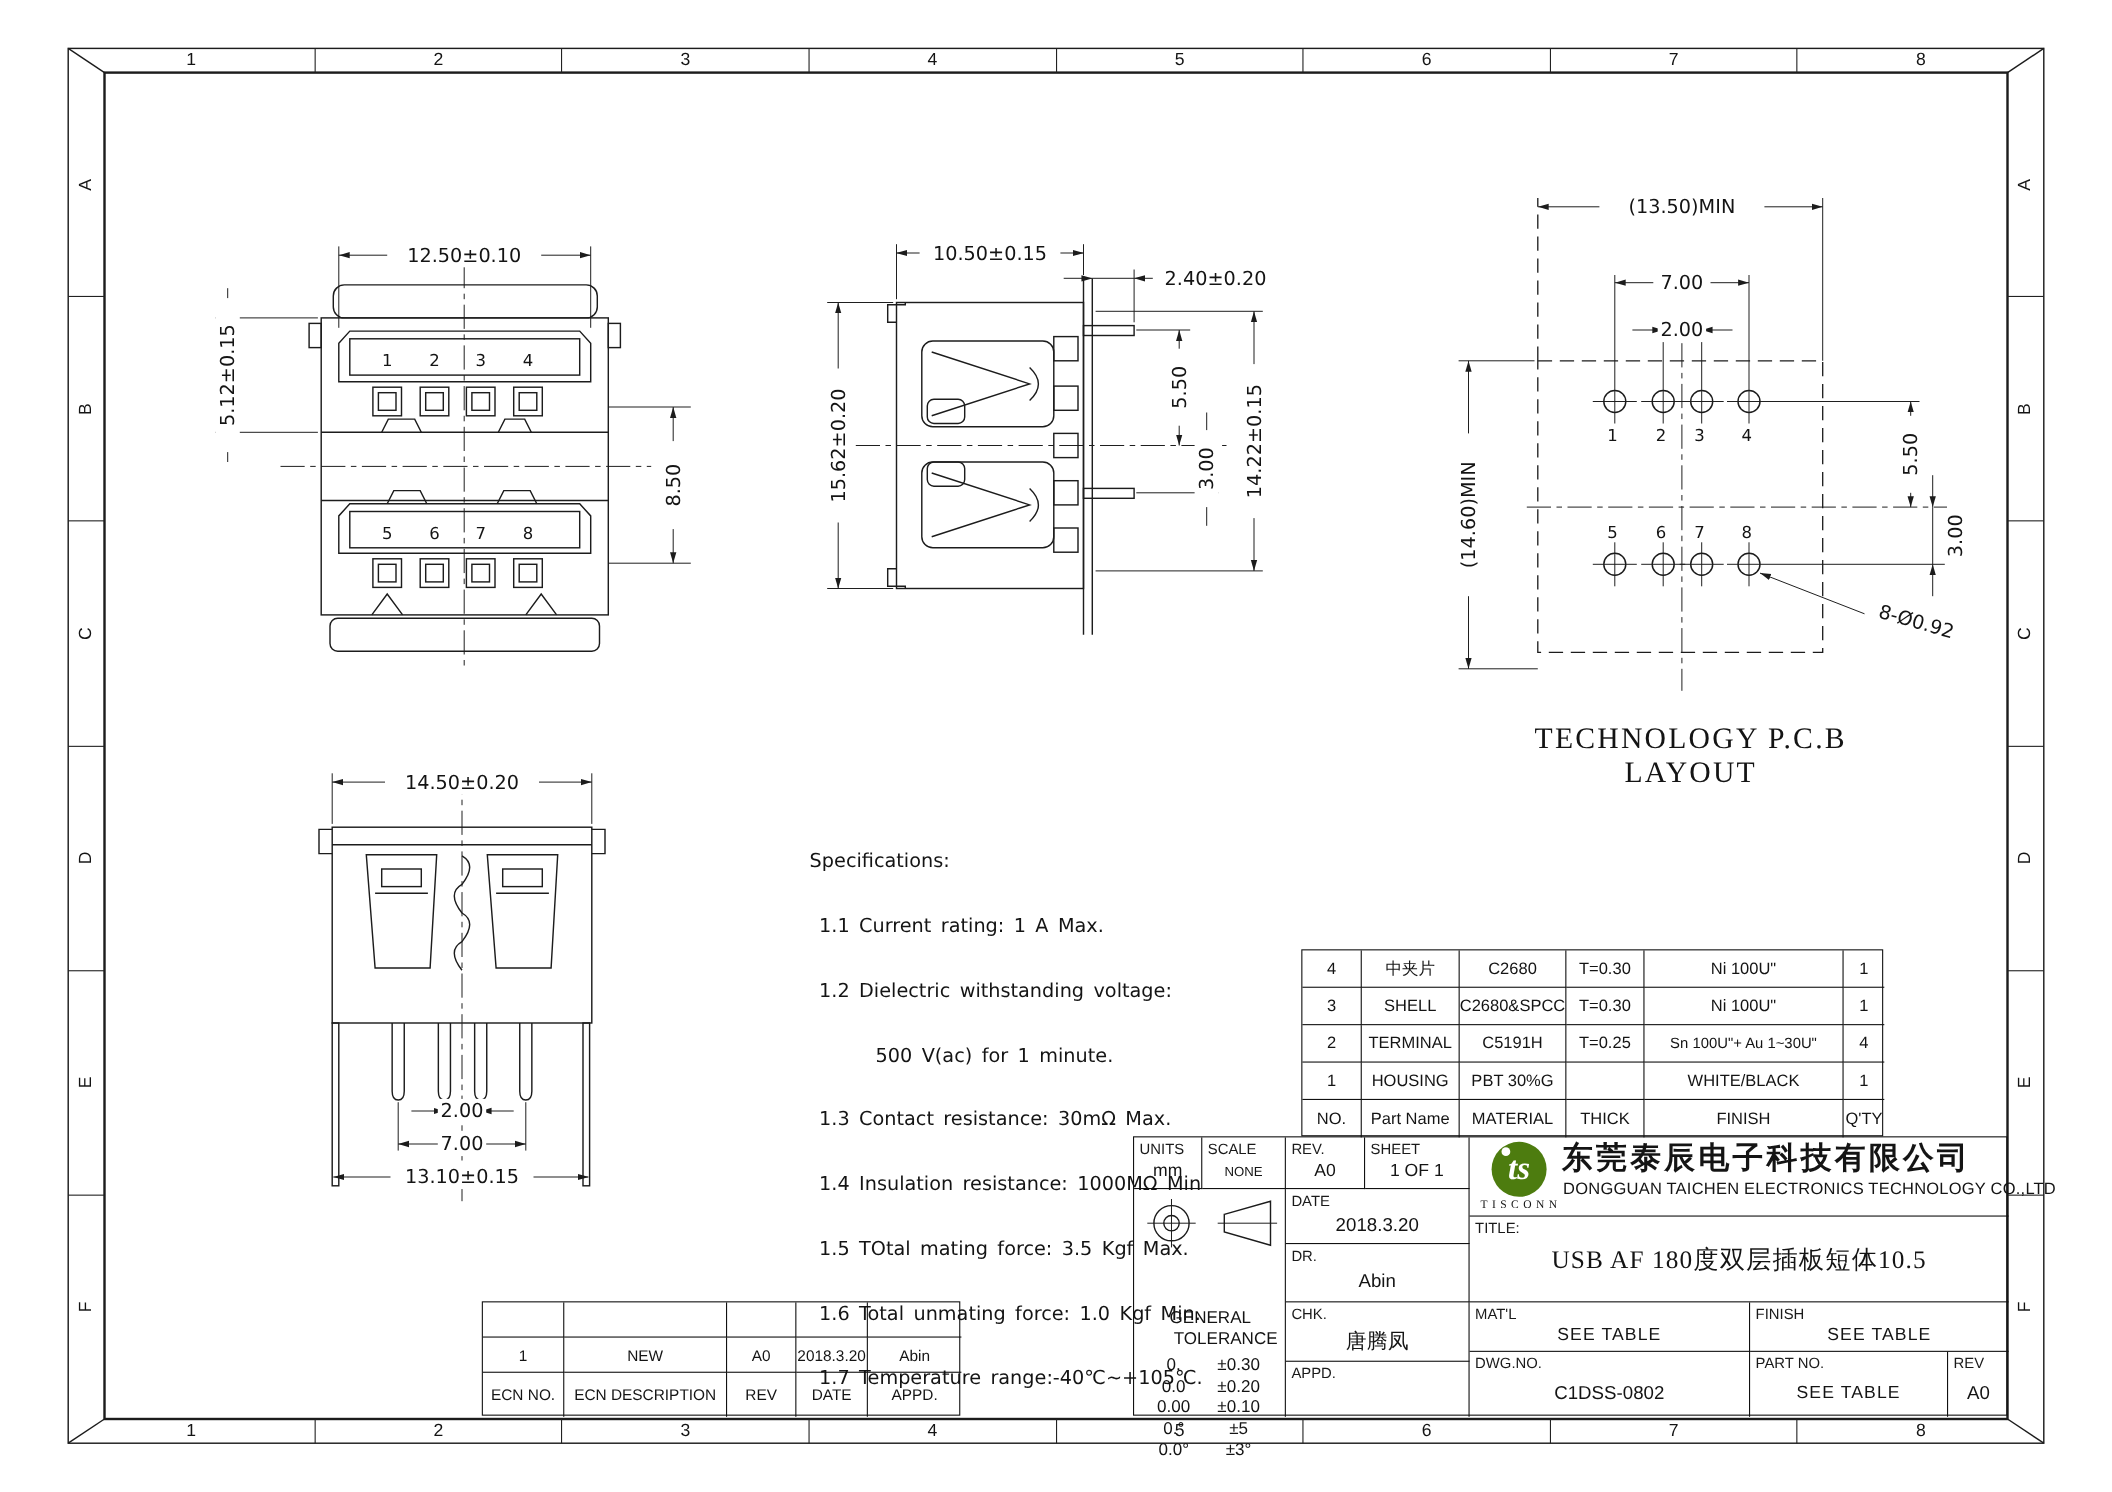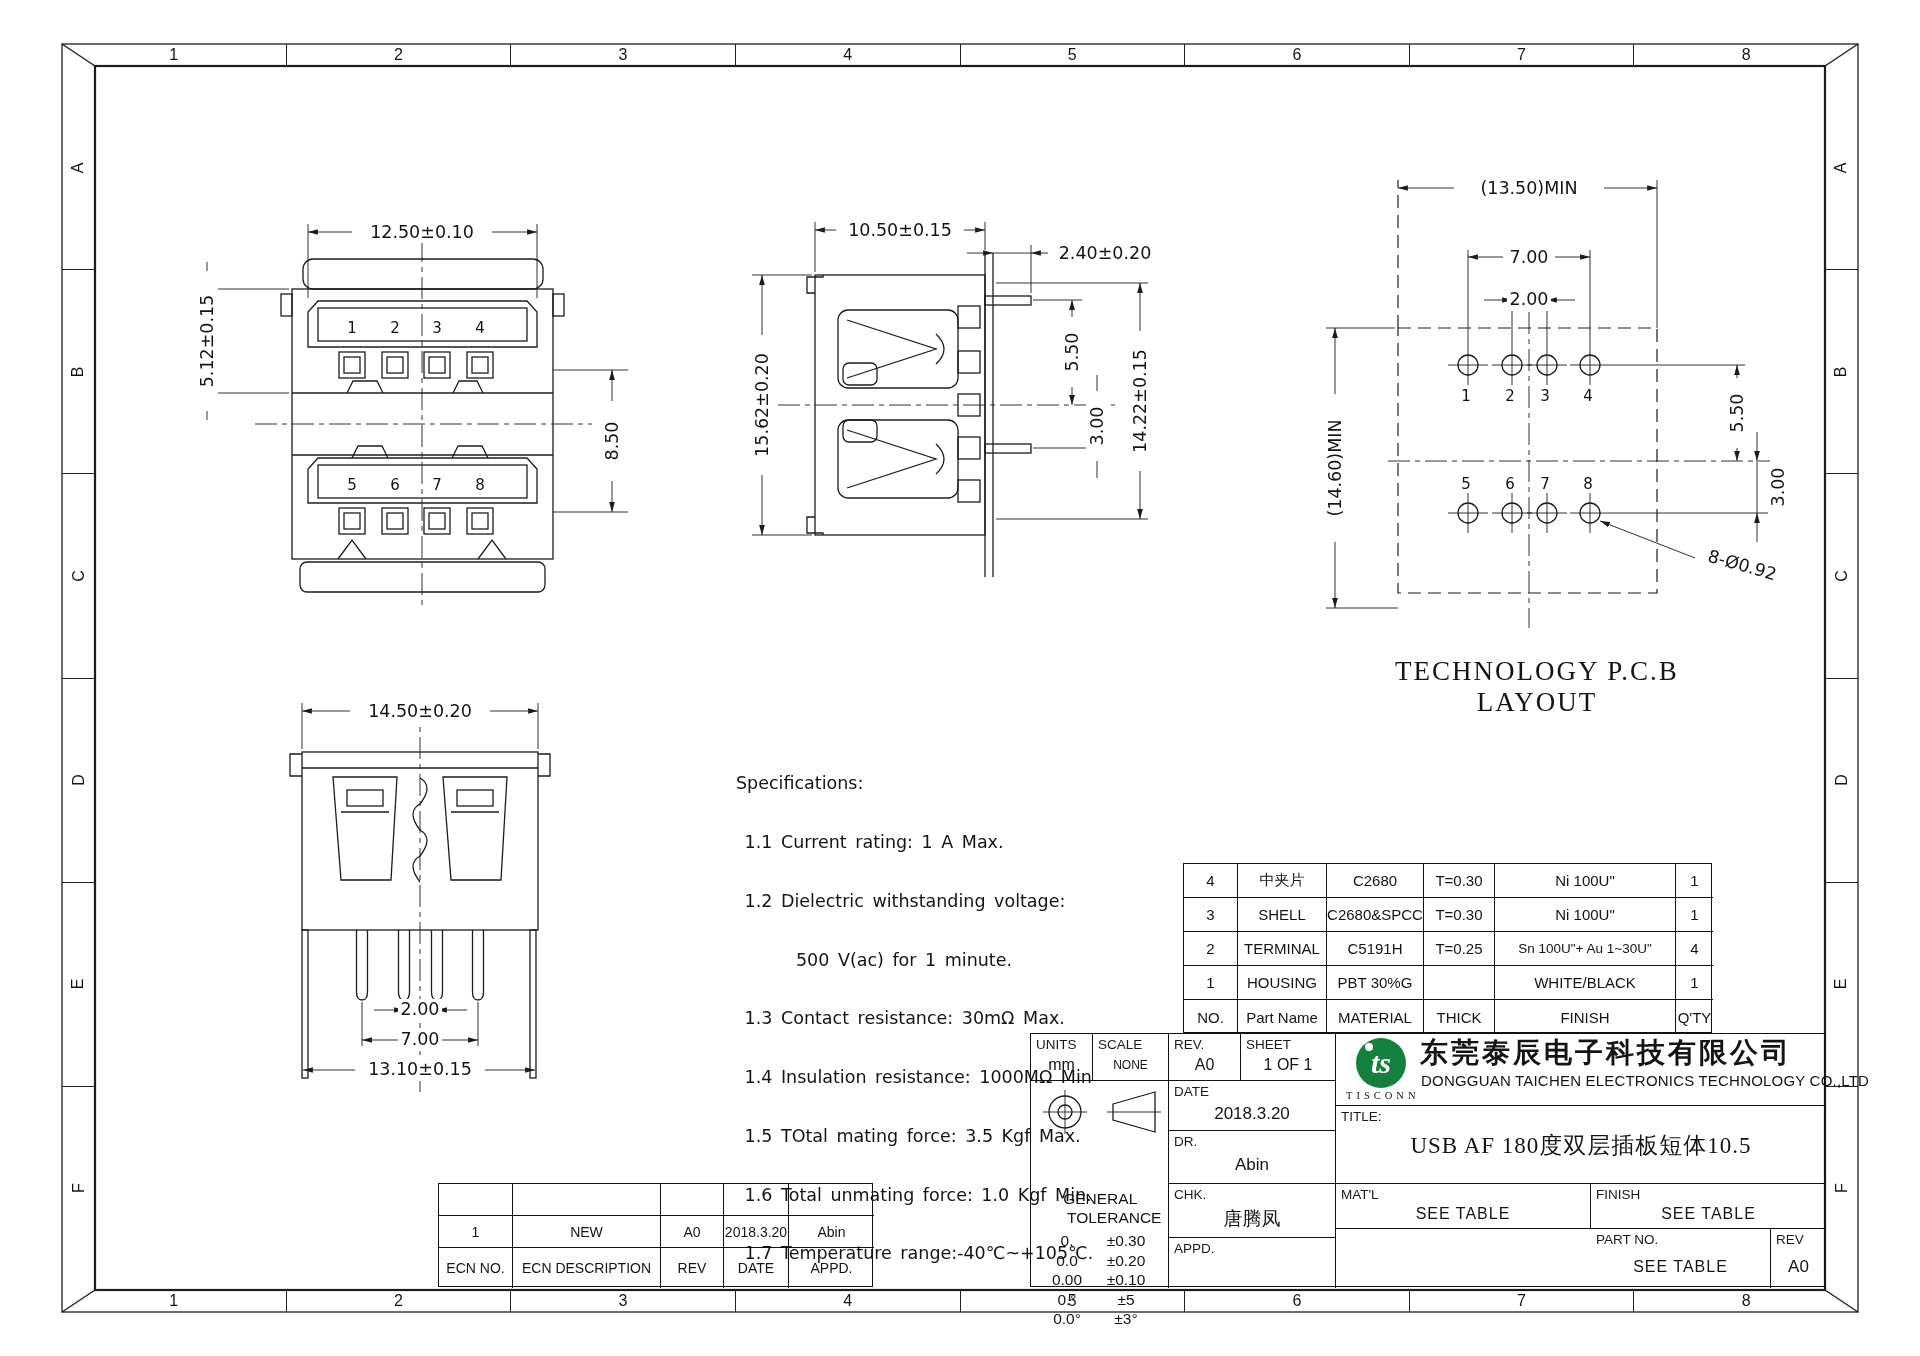--- a/index.html
+++ b/index.html
@@ -56,21 +56,21 @@
       border-bottom:1.5px solid #111;}
   .tc.noR{border-right:none;} .tc.noB{border-bottom:none;}
   .tbl{position:absolute;top:3px;left:5px;font-size:13.5px;color:#1a1a1a;white-space:nowrap;}
   .tbv{position:absolute;left:0;right:0;top:16px;bottom:0;display:flex;
        align-items:center;justify-content:center;font-size:17px;white-space:nowrap;}
   .gt{position:absolute;left:8px;top:108px;font-size:15.5px;line-height:19px;}
   .gt .ind{margin-left:28px;}
   .tolgrid{position:absolute;left:12px;top:150px;display:grid;
        grid-template-columns:48px 70px;font-size:15.5px;line-height:19.5px;}
   .logo{position:absolute;left:10px;top:4px;width:70px;text-align:center;}
-  .logo-circle{width:50px;height:50px;border-radius:50%;background:#15803d;margin:0 auto;
+  .logo-circle{width:50px;height:50px;border-radius:50%;background:#4d7c0f;margin:0 auto;
        position:relative;display:flex;align-items:center;justify-content:center;}
   .logo-circle b{color:#fff;font-family:"Liberation Serif",serif;font-style:italic;
        font-size:30px;font-weight:bold;}
   .logo-dot{position:absolute;left:9px;top:5px;width:8px;height:8px;border-radius:50%;background:#fff;}
   .logo-sub{font-family:"Liberation Serif",serif;font-size:10.5px;letter-spacing:4px;margin-top:2px;}
   .company-cn{position:absolute;left:84px;top:0px;font-family:"Liberation Serif",serif;
        font-size:28px;font-weight:600;letter-spacing:3px;white-space:nowrap;}
   .company-en{position:absolute;left:85px;top:38px;font-size:15px;font-weight:normal;
        white-space:nowrap;letter-spacing:0.2px;}
   .titleval{position:absolute;left:0;right:0;top:24px;text-align:center;
@@ -604,20 +604,24 @@
     </div>
 
     <div class="tc" style="left:305px;top:150px;width:255px;height:45px;">
       <span class="tbl">MAT'L</span>
       <span class="tbv" style="font-size:16px;letter-spacing:1px;">SEE TABLE</span>
     </div>
     <div class="tc noR" style="left:560px;top:150px;width:235px;height:45px;">
       <span class="tbl">FINISH</span>
       <span class="tbv" style="font-size:16px;letter-spacing:1px;">SEE TABLE</span>
     </div>
+    <div class="tc noB" style="left:305px;top:195px;width:255px;height:59px;">
+      <span class="tbl">DWG.NO.</span>
+      <span class="tbv">C1DSS-0802</span>
+    </div>
     <div class="tc noB" style="left:560px;top:195px;width:180px;height:59px;">
       <span class="tbl">PART NO.</span>
       <span class="tbv" style="font-size:16px;letter-spacing:1px;">SEE TABLE</span>
     </div>
     <div class="tc noR noB" style="left:740px;top:195px;width:55px;height:59px;">
       <span class="tbl">REV</span>
       <span class="tbv">A0</span>
     </div>
   </div>
 

